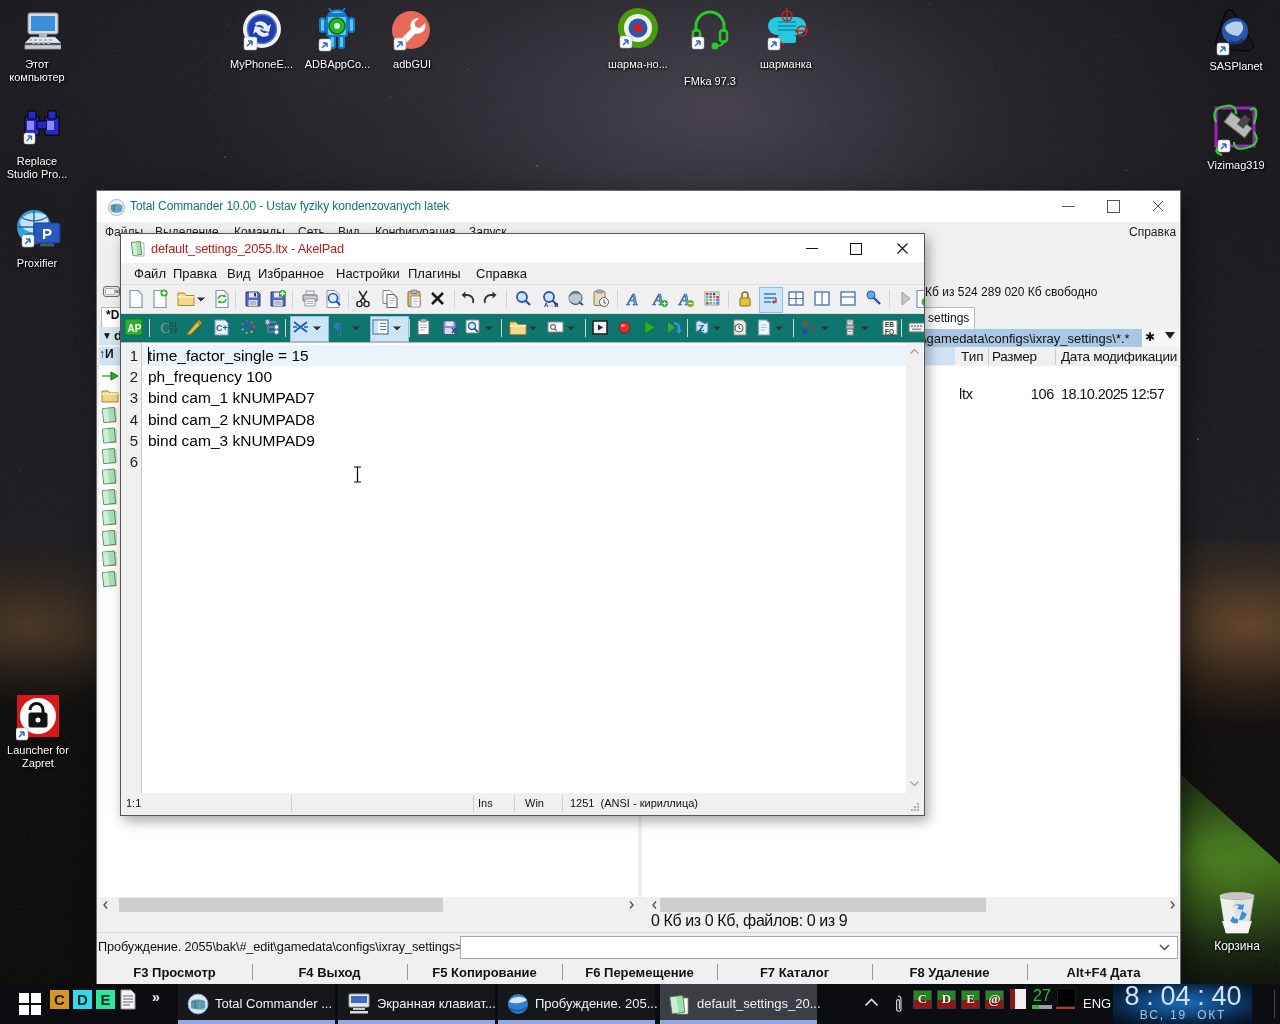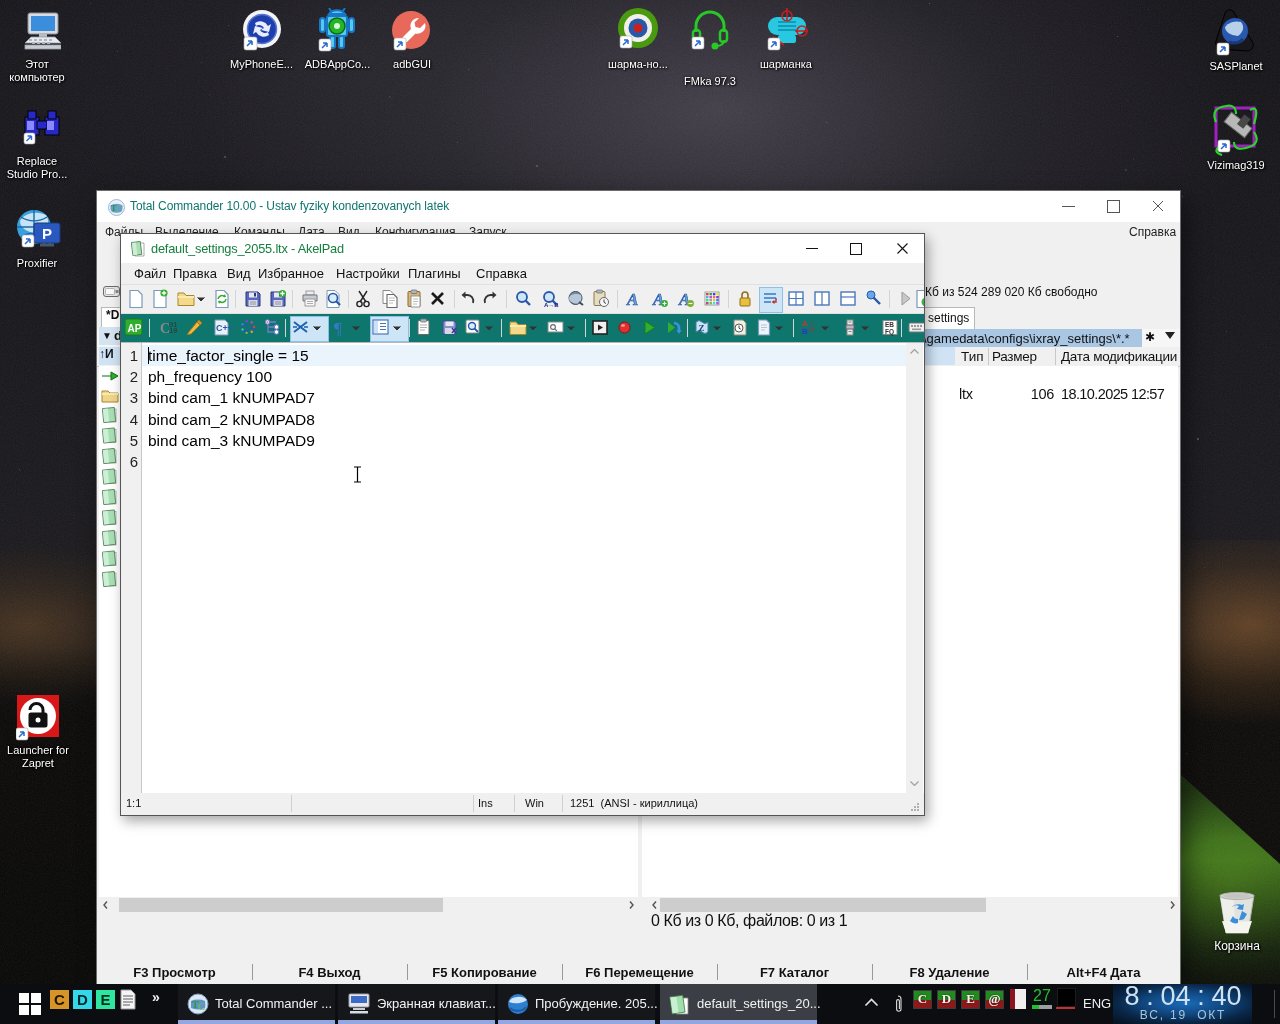--- a/index.html
+++ b/index.html
@@ -342,21 +342,21 @@
   <div class="abs" style="left:965px;top:15px;width:13px;height:1px;background:#555;"></div>
   <div class="abs" style="left:1010px;top:9px;width:11px;height:11px;border:1px solid #555;"></div>
   <svg class="abs" style="left:1055px;top:9px" width="12" height="12" viewBox="0 0 12 12">
       <path d="M1 1 L11 11 M11 1 L1 11" stroke="#555" stroke-width="1"></path>
     </svg>
 
   <div class="abs" style="left:0;top:31px;width:1083px;height:18px;background:#f0f0f0;color:#222;font-size:12px;">
     <span class="abs" style="left:8px;top:3px;">Файлы</span>
     <span class="abs" style="left:58px;top:3px;">Выделение</span>
     <span class="abs" style="left:137px;top:3px;">Команды</span>
-    <span class="abs" style="left:201px;top:3px;">Дата</span>
+    <span class="abs" style="left:201px;top:3px;">Сеть</span>
     <span class="abs" style="left:241px;top:3px;">Вид</span>
     <span class="abs" style="left:278px;top:3px;">Конфигурация</span>
     <span class="abs" style="left:372px;top:3px;">Запуск</span>
     <span class="abs" style="left:1032px;top:3px;">Справка</span>
   </div>
 
   <div class="abs" style="left:0;top:49px;width:1083px;height:33px;background:#f0f0f0;border-bottom:1px solid #d0d0d0;"></div>
 
   <div class="abs" style="left:0;top:82px;width:1083px;height:31px;background:#f0f0f0;border-bottom:1px solid #d8d8d8;"></div>
   <svg class="abs" style="left:6px;top:95px" width="17" height="11" viewBox="0 0 17 11">
@@ -436,22 +436,30 @@
   <div class="abs" style="left:551px;top:706px;width:530px;height:16px;background:#f0f0f0;">
     <svg class="abs" style="left:4px;top:4px" width="5" height="8" viewBox="0 0 5 8">
         <path d="M4 0.5 L1 4 L4 7.5" stroke="#555" stroke-width="1.4" fill="none"></path>
       </svg>
     <div class="abs" style="left:12px;top:1px;width:326px;height:14px;background:#cdcdcd;"></div>
     <svg class="abs" style="left:522px;top:4px" width="5" height="8" viewBox="0 0 5 8">
         <path d="M1 0.5 L4 4 L1 7.5" stroke="#555" stroke-width="1.4" fill="none"></path>
       </svg>
   </div>
 
-  <div class="abs" style="left:554px;top:721px;font-size:16px;letter-spacing:-0.4px;color:#111;">0 Кб из 0 Кб, файлов: 0 из 1</div>
-
+  <div class="abs" style="left:554px;top:721px;font-size:16px;letter-spacing:-0.4px;color:#111;">0 Кб из 0 Кб, файлов: 0 из 9</div>
+
+  <div class="abs" style="left:0;top:741px;width:1083px;height:28px;background:#f0f0f0;border-top:1px solid #d8d8d8;">
+    <div class="abs" style="left:1px;top:7px;font-size:12.7px;letter-spacing:-0.1px;color:#111;">Пробуждение. 2055\bak\#_edit\gamedata\configs\ixray_settings&gt;</div>
+    <div class="abs" style="left:363px;top:3px;width:716px;height:21px;background:#fff;border:1px solid #a8a8a8;">
+      <svg class="abs" style="left:698px;top:7px" width="11" height="7" viewBox="0 0 11 7">
+          <path d="M1 1 l4.5 4.5 L10 1" stroke="#444" stroke-width="1.3" fill="none"></path>
+        </svg>
+    </div>
+  </div>
 
   <div class="abs" style="left:0;top:769px;width:1199px;height:24px;background:#f0f0f0;font-size:13px;font-weight:bold;color:#111;">
     <span class="abs" style="left:0;width:155px;text-align:center;top:5px;">F3 Просмотр</span>
     <span class="abs" style="left:155px;width:155px;text-align:center;top:5px;">F4 Выход</span>
     <span class="abs" style="left:310px;width:155px;text-align:center;top:5px;">F5 Копирование</span>
     <span class="abs" style="left:465px;width:155px;text-align:center;top:5px;">F6 Перемещение</span>
     <span class="abs" style="left:620px;width:155px;text-align:center;top:5px;">F7 Каталог</span>
     <span class="abs" style="left:775px;width:155px;text-align:center;top:5px;">F8 Удаление</span>
     <span class="abs" style="left:930px;width:153px;text-align:center;top:5px;">Alt+F4 Дата</span>
     <div class="abs" style="left:155px;top:4px;width:1px;height:16px;background:#999;"></div>
@@ -464,21 +472,21 @@
 </div>
 
 <div class="win" id="ak" style="left:120px;top:233px;width:803px;height:581px;background:#f0f0f0;border-color:#555;box-shadow:3px 5px 12px rgba(0,0,0,.35);">
 
   <div class="abs" style="left:0;top:0;width:803px;height:29px;background:#fff;"></div>
   <svg class="abs" style="left:10px;top:7px" width="16" height="16" viewBox="0 0 16 16">
     <path d="M4 2 h9 v13 h-9z" fill="#fff" stroke="#888" stroke-width=".7"></path>
     <path d="M1 1 l9 0 l0 13 l-9 0z" fill="#a8dfb4" stroke="#4a7a52" stroke-width=".8" transform="rotate(-7 5 7)"></path>
     <path d="M1.5 1.5 l4 0 l0 12.5 l-4 0z" fill="#cdefd6" transform="rotate(-7 5 7)"></path>
   </svg>
-  <div class="abs" style="left:30px;top:7px;font-size:12.8px;letter-spacing:-0.2px;color:#15803d;">default_settings_2055.ltx - AkelPad</div>
+  <div class="abs" style="left:30px;top:7px;font-size:12.8px;letter-spacing:-0.2px;color:#b91c1c;">default_settings_2055.ltx - AkelPad</div>
   <div class="abs" style="left:685px;top:14px;width:12px;height:1px;background:#111;"></div>
   <div class="abs" style="left:729px;top:9px;width:10px;height:10px;border:1px solid #111;"></div>
   <svg class="abs" style="left:776px;top:9px" width="11" height="11" viewBox="0 0 11 11">
       <path d="M0.5 0.5 L10.5 10.5 M10.5 0.5 L0.5 10.5" stroke="#111" stroke-width="1.1"></path>
     </svg>
 
   <div class="abs" style="left:0;top:29px;width:803px;height:21px;background:#f0f0f0;font-size:13px;color:#111;">
     <span class="abs" style="left:13px;top:3px;">Файл</span>
     <span class="abs" style="left:52px;top:3px;">Правка</span>
     <span class="abs" style="left:106px;top:3px;">Вид</span>

